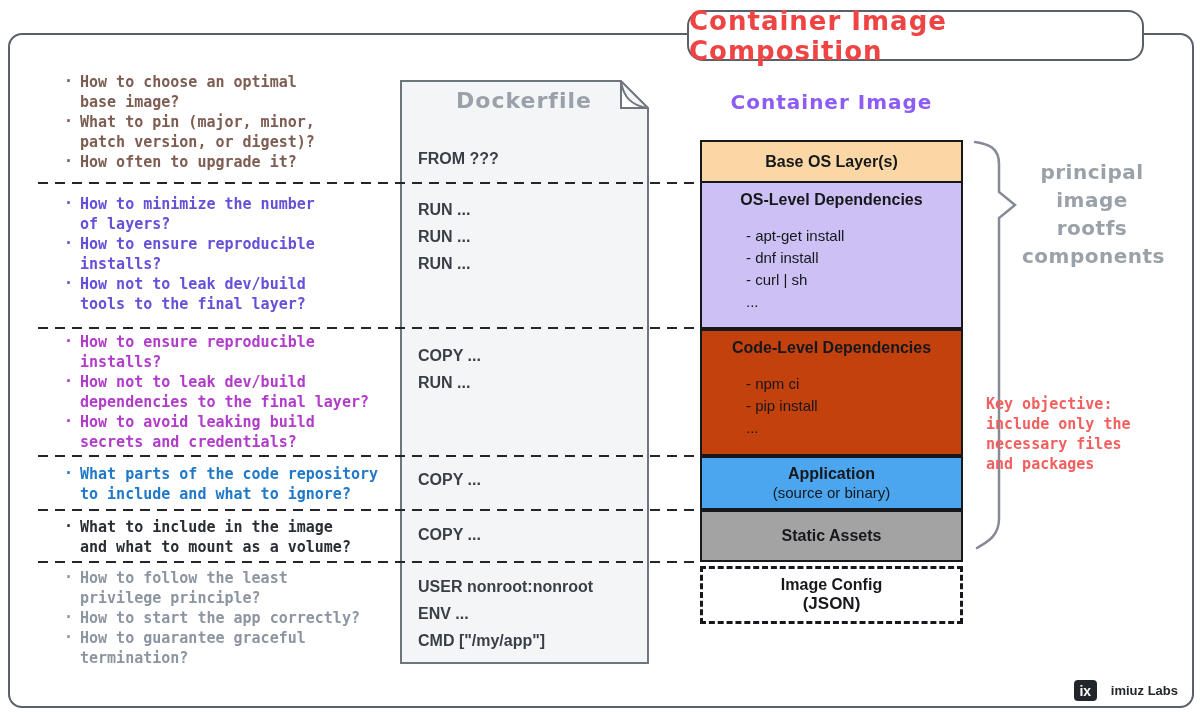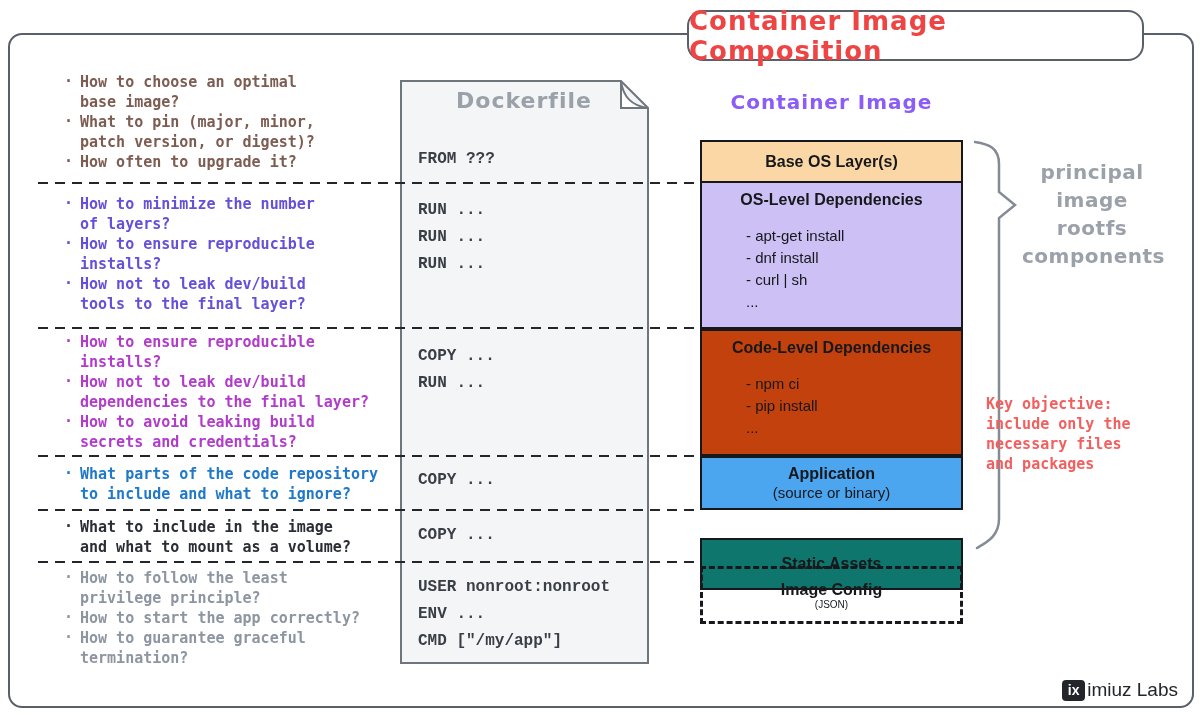--- a/index.html
+++ b/index.html
@@ -16,44 +16,44 @@
   .q-group{left:64px;width:350px;z-index:4;font-family:"DejaVu Sans Mono",monospace;font-size:15px;font-weight:600;line-height:20px;}
   .q-item{position:relative;padding-left:16px;}
   .q-bullet{position:absolute;left:0;top:-1px;font-size:15px;}
   
   .dash-line{left:38px;width:662px;height:2px;z-index:3;
     background:repeating-linear-gradient(90deg,#22262b 0 10px,transparent 10px 17px);}
   
   .dockerfile-svg{left:400px;top:80px;z-index:1;}
   .doc-title{left:400px;top:88px;width:248px;text-align:center;z-index:2;
     font-family:"DejaVu Sans",sans-serif;font-size:22px;font-weight:600;color:#9aa1a9;letter-spacing:1px;}
-  .doc-line{left:418px;z-index:4;font-family:Liberation Mono, monospace;font-size:16px;font-weight:600;color:#3a3f46;white-space:pre;}
+  .doc-line{left:418px;z-index:4;font-family:Liberation Sans, sans-serif;font-size:16px;font-weight:600;color:#3a3f46;white-space:pre;}
   
   .ci-title{left:700px;top:90px;width:263px;text-align:center;z-index:2;
     font-family:"DejaVu Sans",sans-serif;font-size:20px;font-weight:600;color:#8b5cf6;letter-spacing:1px;}
   .layer{left:700px;width:263px;border:2px solid #16181c;box-sizing:border-box;z-index:4;color:#16181c;}
   .layer-label{text-align:center;font-size:16px;font-weight:600;margin-top:8px;}
   .layer-label-only{display:flex;flex-direction:column;align-items:center;justify-content:center;height:100%;margin:0;}
   .layer-items{margin-top:16px;padding-left:44px;font-size:15px;font-weight:500;line-height:22px;}
   .layer-sub{text-align:center;font-size:15px;font-weight:500;margin-top:1px;}
   .config-layer{left:700px;top:566px;width:263px;height:58px;border:3px dashed #16181c;box-sizing:border-box;z-index:4;
     display:flex;flex-direction:column;align-items:center;justify-content:center;color:#16181c;}
   .config-label{font-size:16px;font-weight:600;}
-  .config-sub{font-size:10px;font-weight:400;}
+  .config-sub{font-size:17px;font-weight:700;}
   
   .brace-svg{left:965px;top:134px;z-index:2;}
   .brace-label{left:1022px;top:158px;width:140px;text-align:center;z-index:2;
     font-family:"DejaVu Sans",sans-serif;font-size:20px;font-weight:600;color:#9aa1a9;line-height:28px;letter-spacing:0.5px;}
   .key-objective{left:986px;top:394px;width:210px;z-index:2;
     font-family:"DejaVu Sans Mono",monospace;font-size:15px;font-weight:600;line-height:20px;}
   
-  .brand{right:22px;bottom:14px;display:flex;align-items:center;gap:2px;z-index:6;}
+  .brand{right:22px;bottom:14px;display:flex;align-items:center;gap:14px;z-index:6;}
   .brand-box{width:23px;height:21px;background:#22262b;border-radius:4px;display:flex;align-items:center;justify-content:center;
     color:#fff;font-size:14px;font-weight:700;font-family:"Liberation Sans",sans-serif;}
-  .brand-name{font-size:19px;font-weight:400;color:#22262b;font-family:"Liberation Sans",sans-serif;}
+  .brand-name{font-size:13px;font-weight:700;color:#22262b;font-family:"Liberation Sans",sans-serif;}
 </style>
 </head>
 <body>
 
 <div id="canvas">
 
   <div class="abs outer-frame"></div>
 
   <div class="abs title-box">
     <span class="title-text">Container Image Composition</span>
@@ -189,21 +189,21 @@
           <div>- pip install</div>
           <div>...</div>
         </div>
       </div>
       <div class="abs layer" style="top: 456px; height: 54px; background: rgb(75, 165, 239);">
         <div class="layer-label layer-label-only" style="margin-top: 0px;">
           <div class="" style="font-weight: 600;">Application</div>
           <div class="layer-sub">(source or binary)</div>
         </div>
       </div>
-      <div class="abs layer" style="top: 538px; height: 52px; background: #0f766e;">
+      <div class="abs layer" style="top: 510px; height: 52px; background: #a3a3a3;">
         <div class="layer-label layer-label-only">Static Assets</div>
       </div>
     </div>
 
   <div class="abs config-layer">
     <div class="config-label">Image Config</div>
     <div class="config-sub">(JSON)</div>
   </div>
 
   <svg class="abs brace-svg" width="70" height="425">

